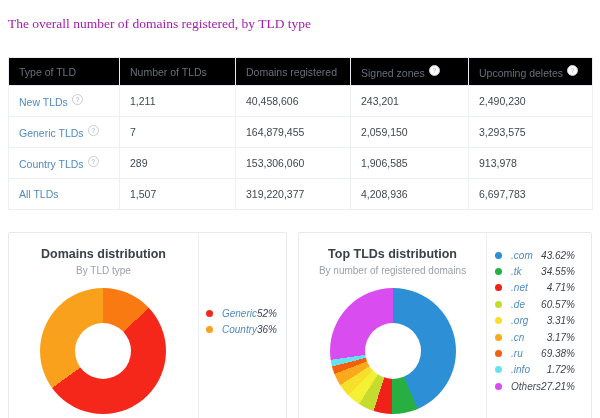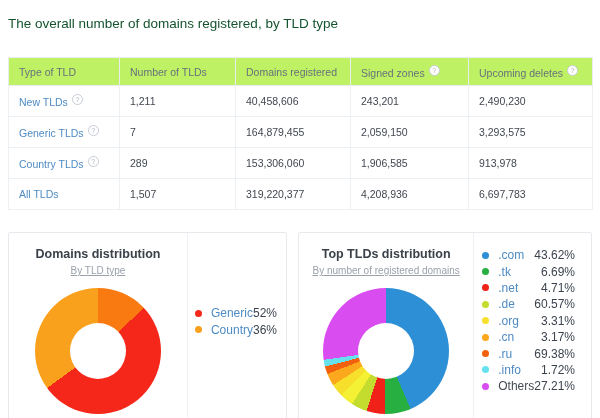--- a/index.html
+++ b/index.html
@@ -2,34 +2,34 @@
 <html><head>
 <meta charset="utf-8">
 <style>
   html,body{margin:0;padding:0;}
   body{
     width:600px;height:418px;overflow:hidden;background:#ffffff;
     font-family:"Liberation Sans", sans-serif;color:#3c434e;position:relative;
   }
   
   .page-title{
-    font-size:13.5px;font-weight:400;color:#14532d;
-    padding:16px 0 0 8px;margin:0;
+    font-size:13.5px;font-weight:400;color:#a21caf;
+    padding:16px 0 0 8px;margin:0;font-family:Liberation Serif, serif;
   }
   
   .tld-table{
     position:absolute;left:8px;top:57px;width:584px;
     border-collapse:collapse;table-layout:fixed;
     font-size:10.5px;
   }
   .tld-table col.c1{width:111px}.tld-table col.c2{width:116px}
   .tld-table col.c3{width:115px}.tld-table col.c4{width:118px}
   .tld-table col.c5{width:124px}
   .tld-table th{
-    background:#bef264;color:#68707c;font-weight:400;text-align:left;
+    background:#000000;color:#68707c;font-weight:400;text-align:left;
     height:27px;padding:0 0 0 10px;border:1px solid #e9ecf0;border-left:none;
     white-space:nowrap;overflow:hidden;
   }
   .tld-table th:first-child{border-left:1px solid #e9ecf0;}
   .tld-table td{
     height:30px;padding:0 0 0 10px;border:1px solid #edf0f3;border-left:none;
     color:#414750;background:#fff;white-space:nowrap;overflow:hidden;
   }
   .tld-table td:first-child{border-left:1px solid #edf0f3;}
   .tld-link{color:#4e8bc4;text-decoration:none;cursor:pointer;}
@@ -43,35 +43,35 @@
   .card{
     position:absolute;top:0;height:210px;background:#fff;
     border:1px solid #e7e9ed;border-radius:2px;box-sizing:border-box;display:flex;
   }
   .card-left{left:8px;width:279px;}
   .card-right{left:298px;width:294px;}
   .chart-zone{box-sizing:border-box;padding-top:14px;}
   .card-left  .chart-zone{width:191px;}
   .card-right .chart-zone{width:189px;}
   .chart-title{font-size:12.5px;font-weight:700;color:#3a4149;text-align:center;margin:0;}
-  .chart-subtitle{font-size:10px;color:#9aa1ab;text-align:center;margin:4px 0 0 0;text-decoration:underline;}
+  .chart-subtitle{font-size:10px;color:#9aa1ab;text-align:center;margin:4px 0 0 0;}
   .donut{
     width:126px;height:126px;border-radius:50%;margin:12px auto 0;position:relative;
   }
   .donut::after{
     content:"";position:absolute;left:35px;top:35px;width:56px;height:56px;
     background:#fff;border-radius:50%;
   }
   .legend-zone{
     flex:1;border-left:1px solid #eef0f3;box-sizing:border-box;
     display:flex;flex-direction:column;
   }
   .card-left  .legend-zone{padding:72px 9px 0 7px;}
   .card-right .legend-zone{padding:14px 16px 0 8px;}
-  .legend-row{display:flex;align-items:center;height:16.4px;font-size:12px;flex:0 0 auto;}
+  .legend-row{display:flex;align-items:center;height:16.4px;font-size:10px;flex:0 0 auto;font-style:italic;}
   .legend-row .dot{width:7px;height:7px;border-radius:50%;margin-right:9px;flex:0 0 auto;}
   .legend-row .lbl{color:#4e8bc4;cursor:pointer;}
   .legend-row .lbl.plain{color:#444b54;cursor:default;text-align:right;}
   .legend-row .pct{margin-left:auto;color:#3c434e;}
 </style>
 </head>
 <body>
 
 <h1 class="page-title">The overall number of domains registered, by TLD type</h1>
 
@@ -154,21 +154,21 @@
     </div>
     <div class="legend-zone">
         <div class="legend-row">
           <span class="dot" style="background: rgb(45, 143, 213);"></span>
           <span class="lbl">.com</span>
           <span class="pct">43.62%</span>
         </div>
         <div class="legend-row">
           <span class="dot" style="background: rgb(39, 176, 65);"></span>
           <span class="lbl">.tk</span>
-          <span class="pct">6.69%</span>
+          <span class="pct">34.55%</span>
         </div>
         <div class="legend-row">
           <span class="dot" style="background: rgb(239, 33, 25);"></span>
           <span class="lbl">.net</span>
           <span class="pct">4.71%</span>
         </div>
         <div class="legend-row">
           <span class="dot" style="background: rgb(195, 220, 46);"></span>
           <span class="lbl">.de</span>
           <span class="pct">60.57%</span>

